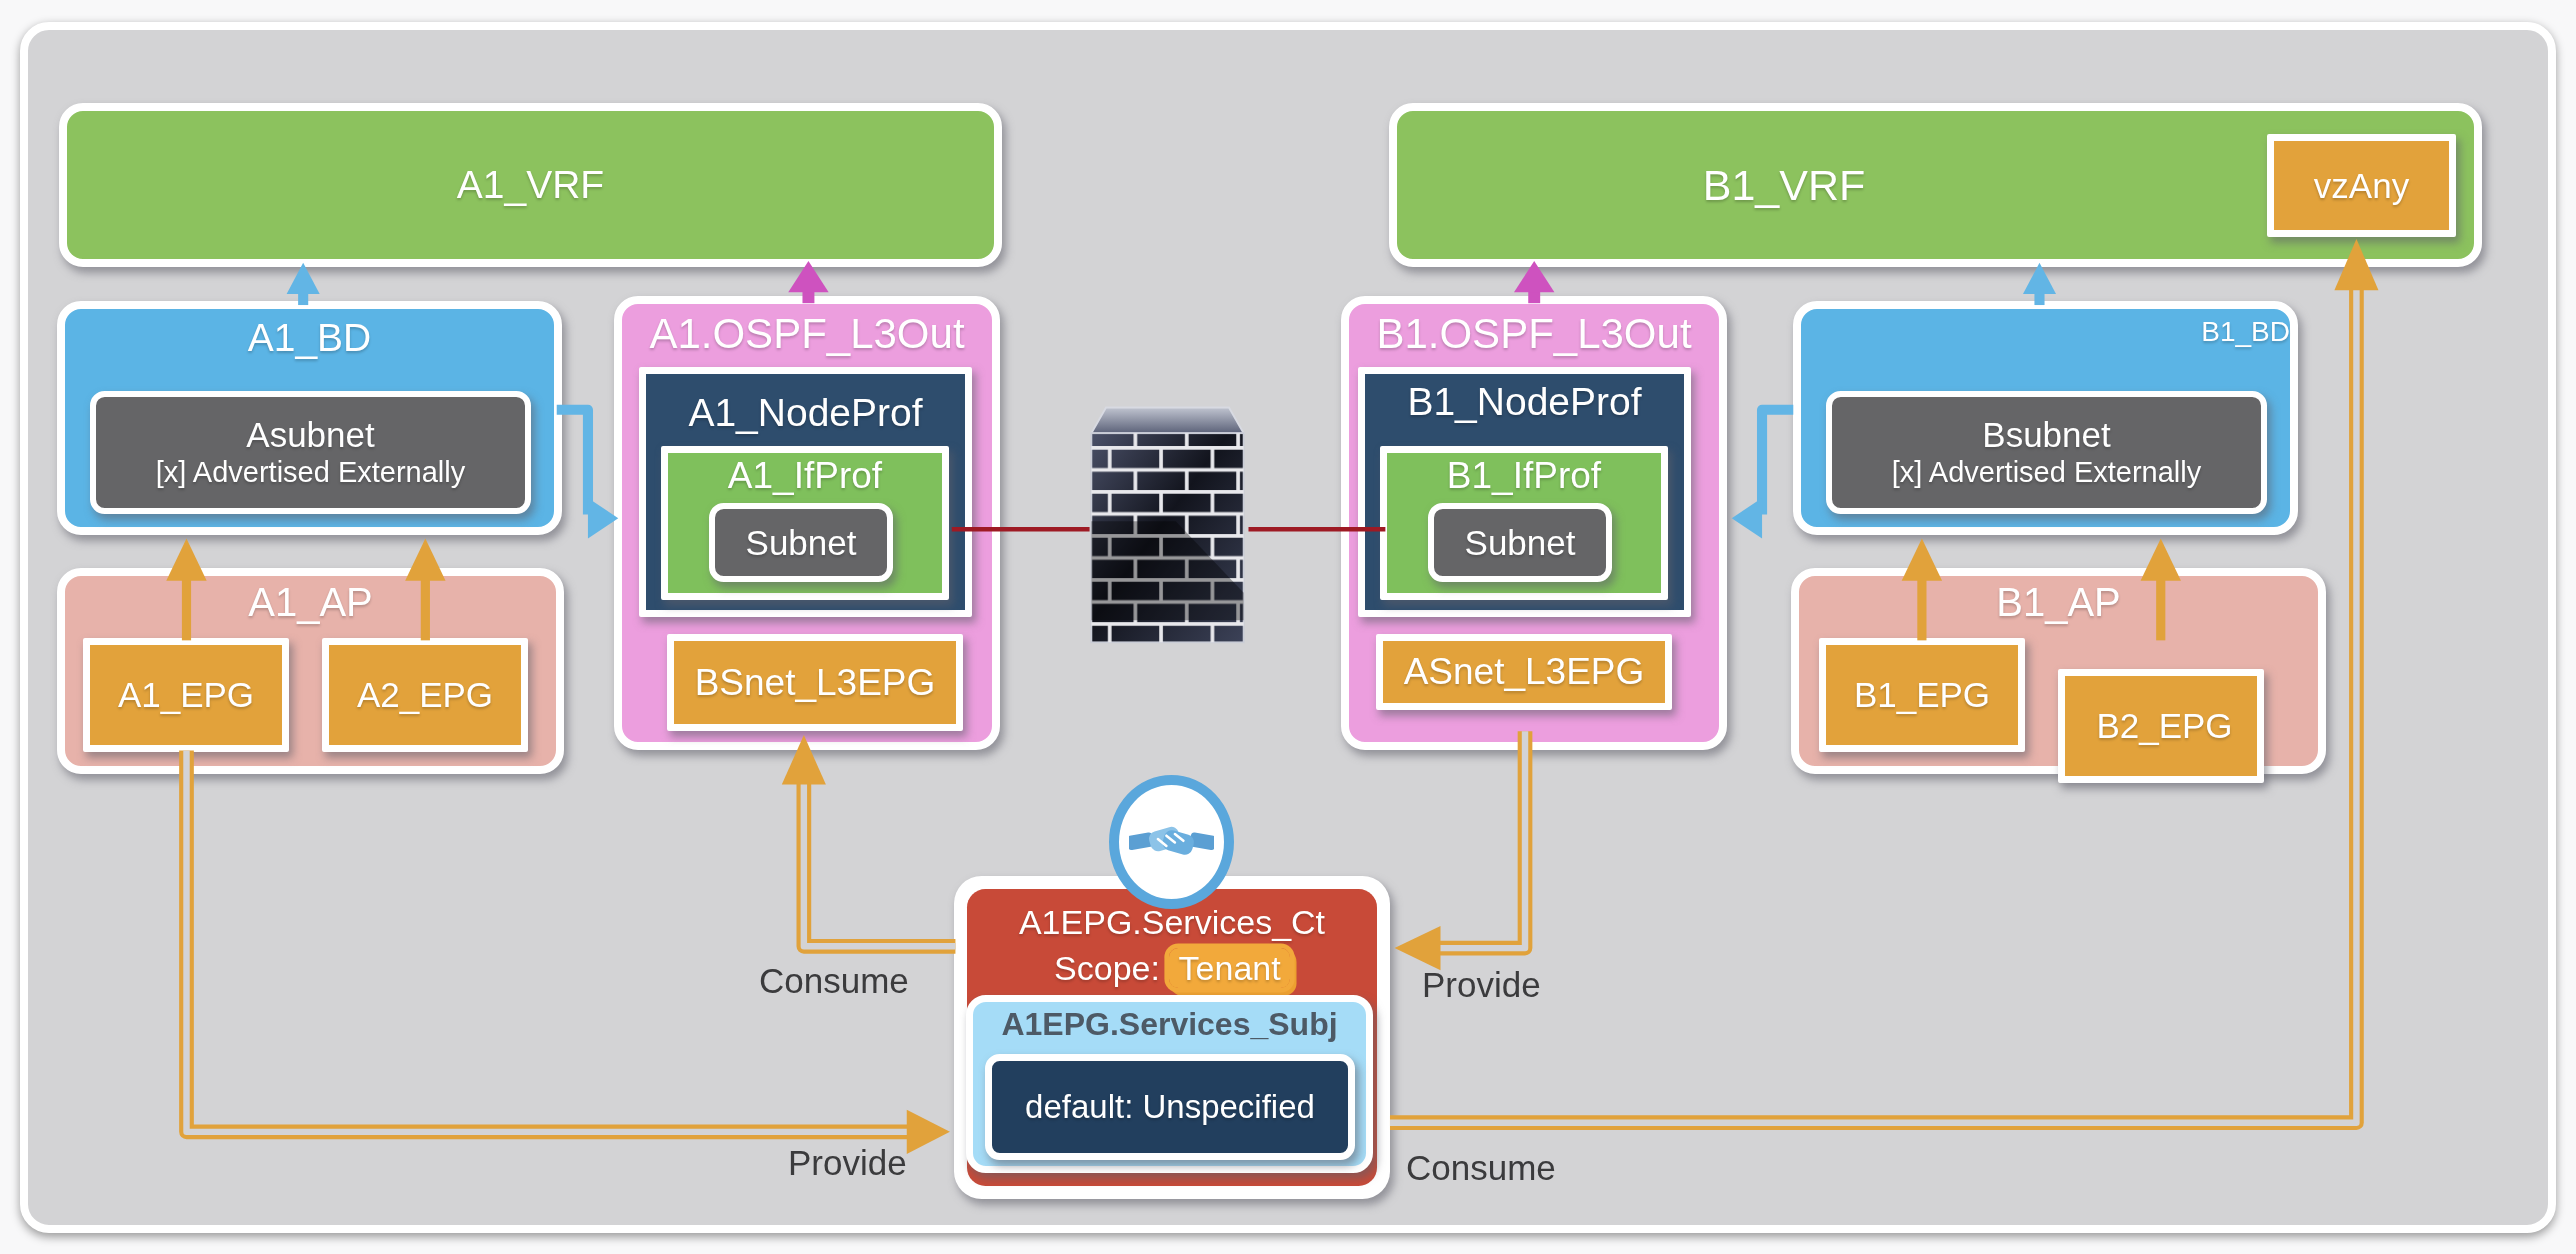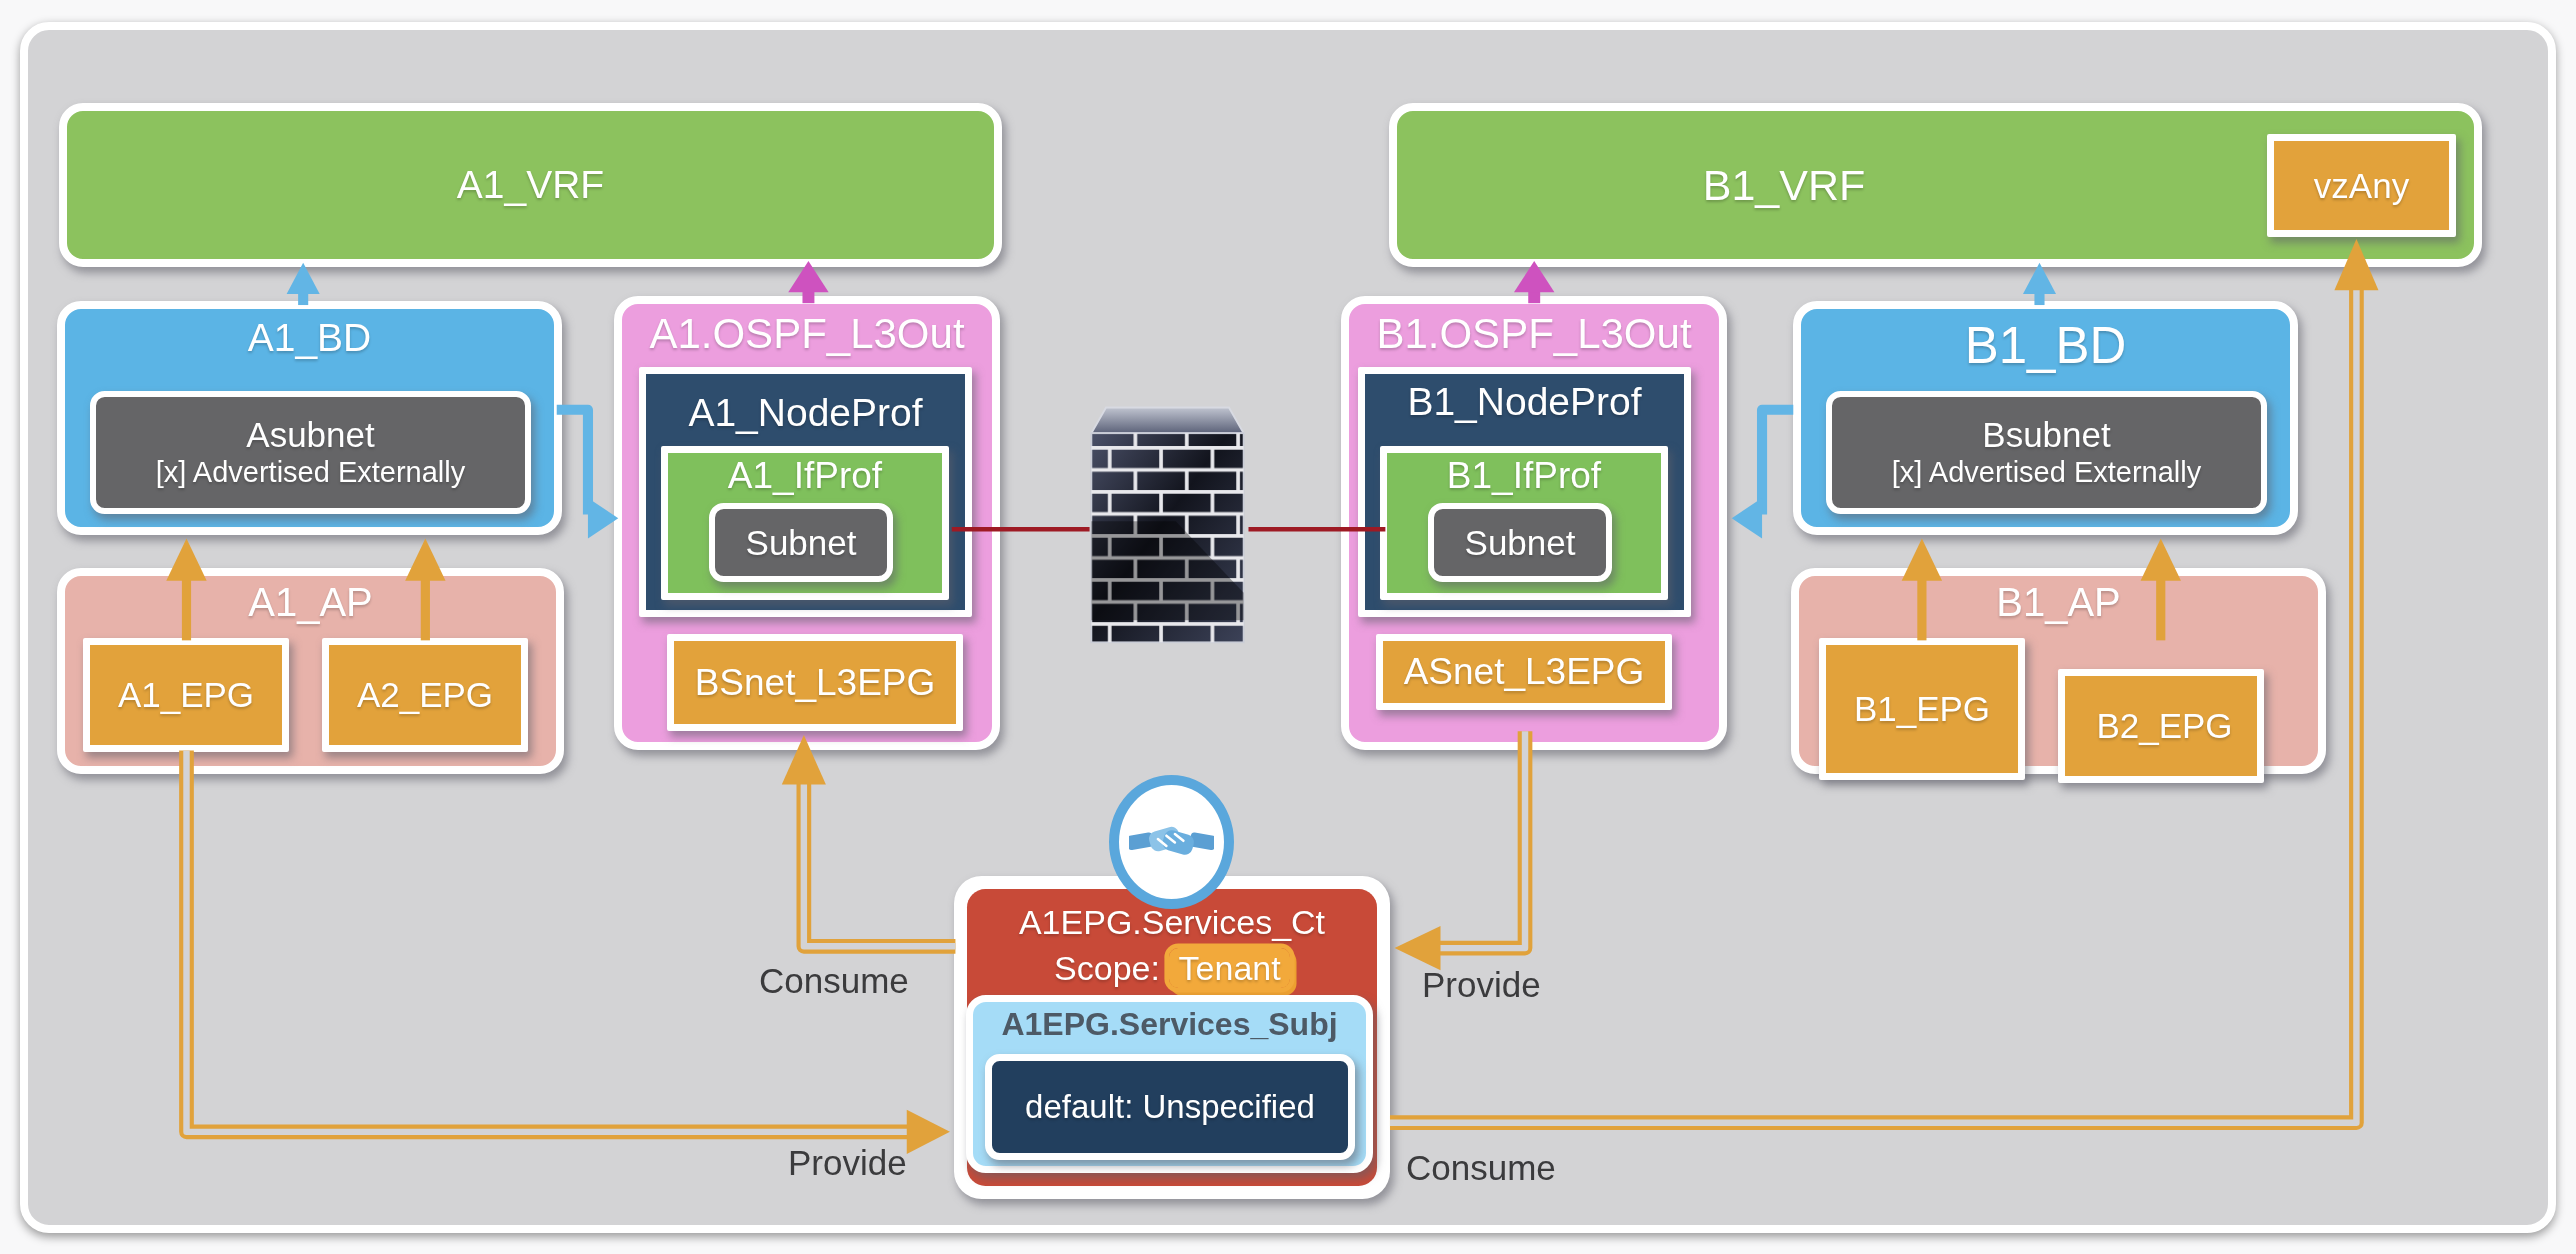--- a/index.html
+++ b/index.html
@@ -78,41 +78,41 @@
     <div class="title-top w" style="font-size:37px;margin-top:1.8px;">B1_IfProf</div>
   </div>
   <div class="abs box b7 gray cen" style="left:1428px;top:503px;width:184px;height:79px;">
     <span class="w" style="font-size:35px;">Subnet</span>
   </div>
   <div class="abs box b8 orange cen" style="left:1376px;top:634px;width:296px;height:76px;">
     <span class="w" style="font-size:37px;">ASnet_L3EPG</span>
   </div>
 
   <div class="abs box blue" style="left:1793px;top:301px;width:505px;height:234px;">
-    <div class="title-top w" style="font-size:51px;margin-top:7.3px;">B1_BD</div>
+    <div class="title-top w" style="font-size:28px;margin-top:7.3px;text-align:right;">B1_BD</div>
   </div>
   <div class="abs box b7 gray col cen" style="left:1826px;top:391px;width:441px;height:123px;">
     <div class="w" style="font-size:35px;line-height:1.15;">Bsubnet</div>
     <div class="w" style="font-size:29px;line-height:1.2;">[x] Advertised Externally</div>
   </div>
 
   <div class="abs box salmon" style="left:57px;top:568px;width:507px;height:206px;">
     <div class="title-top w" style="font-size:40px;margin-top:3.7px;">A1_AP</div>
   </div>
   <div class="abs box b8 orange cen" style="left:83px;top:638px;width:206px;height:114px;">
     <span class="w" style="font-size:35px;">A1_EPG</span>
   </div>
   <div class="abs box b8 orange cen" style="left:322px;top:638px;width:206px;height:114px;">
     <span class="w" style="font-size:35px;">A2_EPG</span>
   </div>
 
   <div class="abs box salmon" style="left:1791px;top:568px;width:535px;height:206px;">
     <div class="title-top w" style="font-size:40px;margin-top:3.7px;">B1_AP</div>
   </div>
-  <div class="abs box b8 orange cen" style="left:1819px;top:638px;width:206px;height:142px;">
+  <div class="abs box b8 orange cen" style="left:1819px;top:638px;width:206px;height:114px;">
     <span class="w" style="font-size:35px;">B1_EPG</span>
   </div>
   <div class="abs box b8 orange cen" style="left:2058px;top:669px;width:206px;height:114px;padding-left:7px;">
     <span class="w" style="font-size:35px;">B2_EPG</span>
   </div>
 
   <div class="abs" style="left:954px;top:876px;width:436px;height:323px;background:#fff;border-radius:27.6px;box-shadow:3.7px 5.5px 8.3px rgba(95,95,105,.55);">
     <div class="red" style="position:absolute;left:13px;top:13px;right:13px;bottom:13px;border-radius:18.4px;"></div>
   </div>
   <div class="abs w" style="left:954px;top:903px;width:436px;text-align:center;font-size:34px;">A1EPG.Services_Ct</div>

